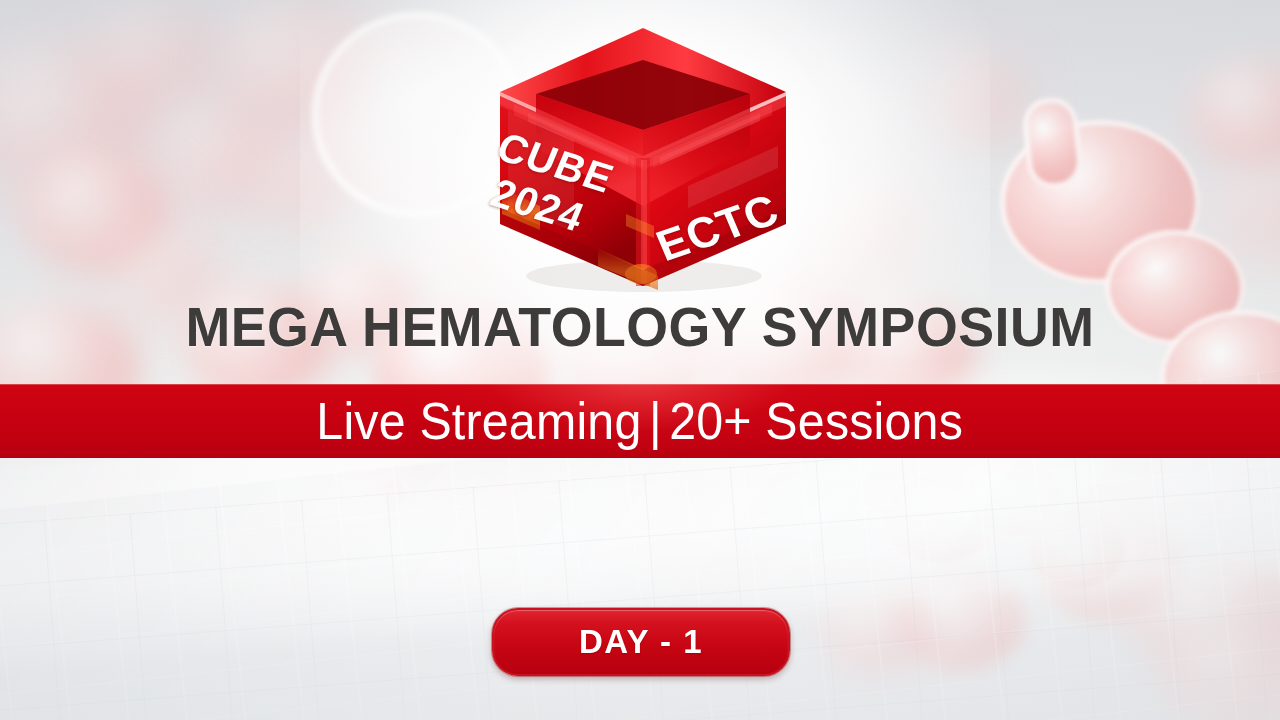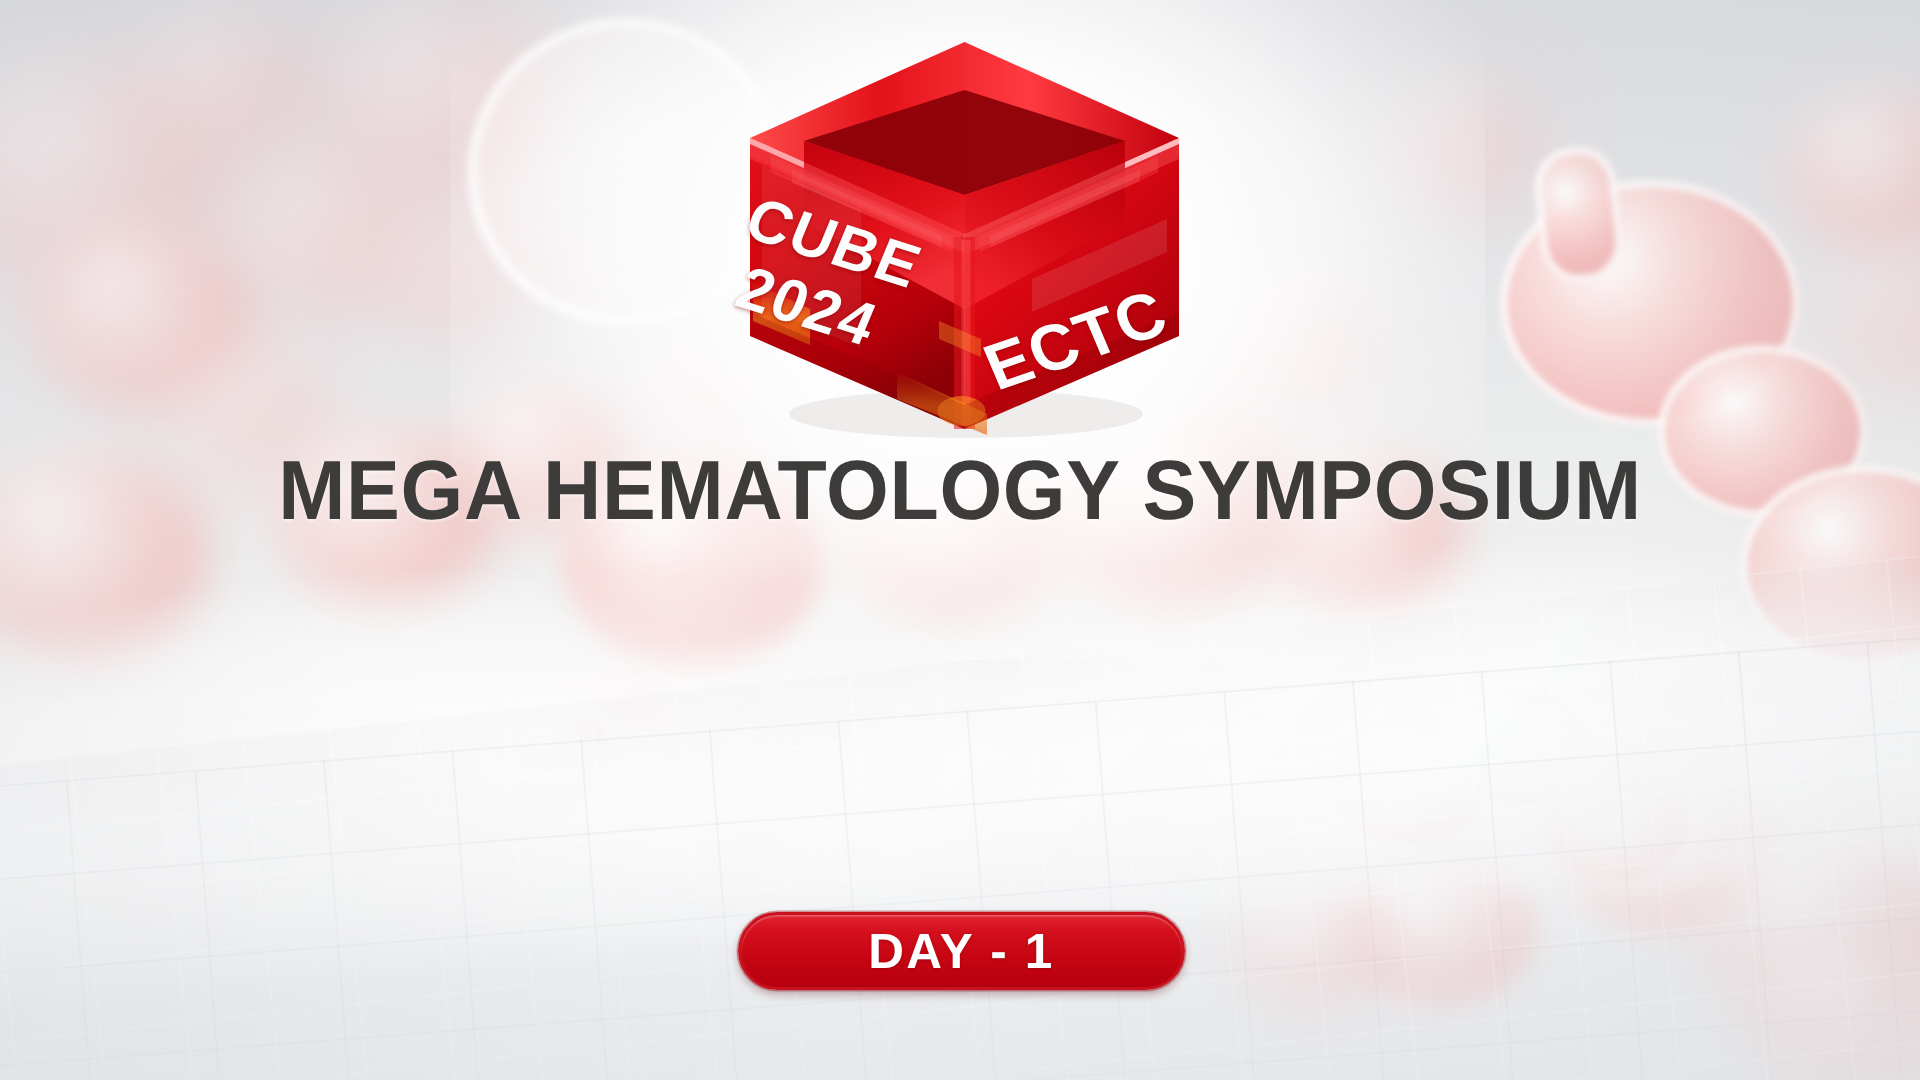--- a/index.html
+++ b/index.html
@@ -177,21 +177,21 @@
   }
   #banner-text .sep {
     display:inline-block;
     padding:0 8px;
     font-weight:300;
   }
 
   
   #day-pill {
     position:absolute; left:492px; top:608px;
-    width:298px; height:52px;
+    width:298px; height:68px;
     border-radius:26px;
     background:linear-gradient(to bottom, #e02431 0%, #d4101d 22%, #c60512 60%, #b60010 100%);
     border:2px solid #c8121f;
     box-shadow:
       0 0 0 1px rgba(150,0,10,.35),
       0 3px 6px rgba(90,0,8,.30),
       inset 0 1px 1px rgba(255,255,255,.30);
     display:flex; align-items:center; justify-content:center;
   }
   #day-pill-label {
@@ -350,18 +350,23 @@
       <path d="M22,78 L165,142 L165,150 L22,86 Z" fill="#ffffff" opacity=".06"></path>
     </svg>
 
     <div class="face-txt" id="txt-cube">CUBE</div>
     <div class="face-txt" id="txt-year">2024</div>
     <div class="face-txt" id="txt-ectc">ECTC</div>
   </div>
 
   <h1 id="headline">MEGA HEMATOLOGY SYMPOSIUM</h1>
 
+  <div id="banner">
+    <div id="banner-text">
+      <span>Live Streaming</span><span class="sep">|</span><span>20+ Sessions</span>
+    </div>
+  </div>
 
   <div id="day-pill">
     <span id="day-pill-label">DAY - 1</span>
   </div>
 
 </div>
 
 </body></html>

